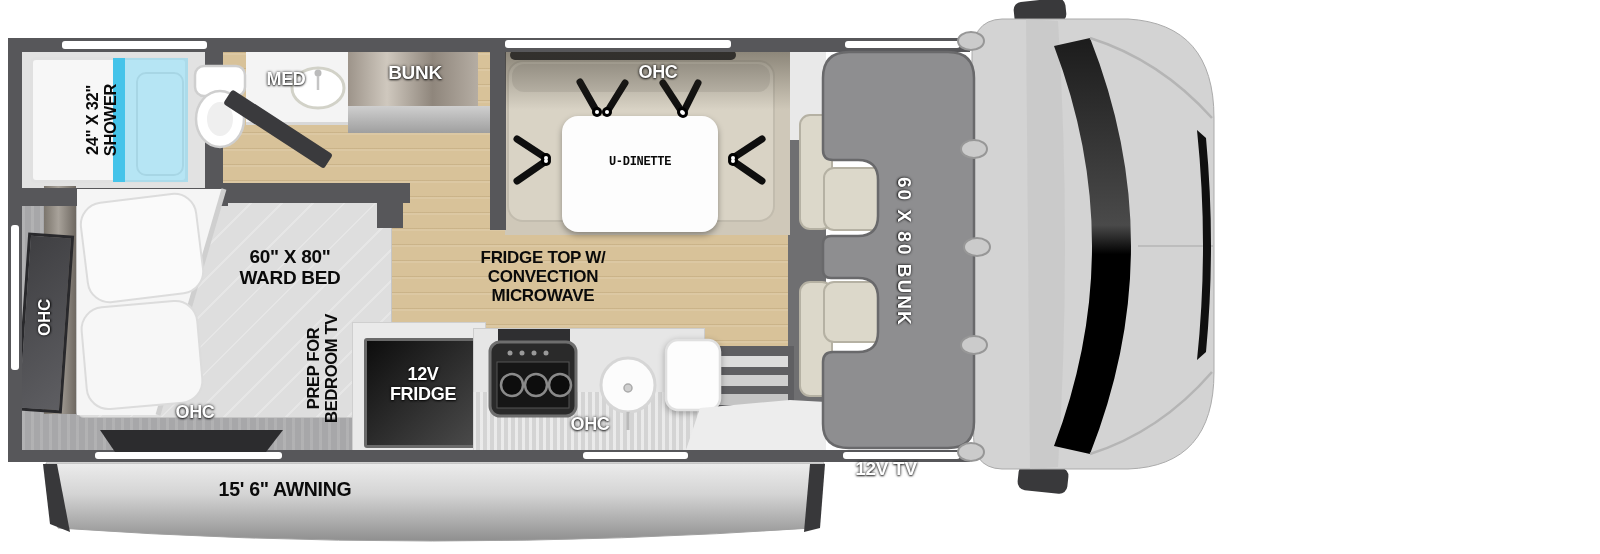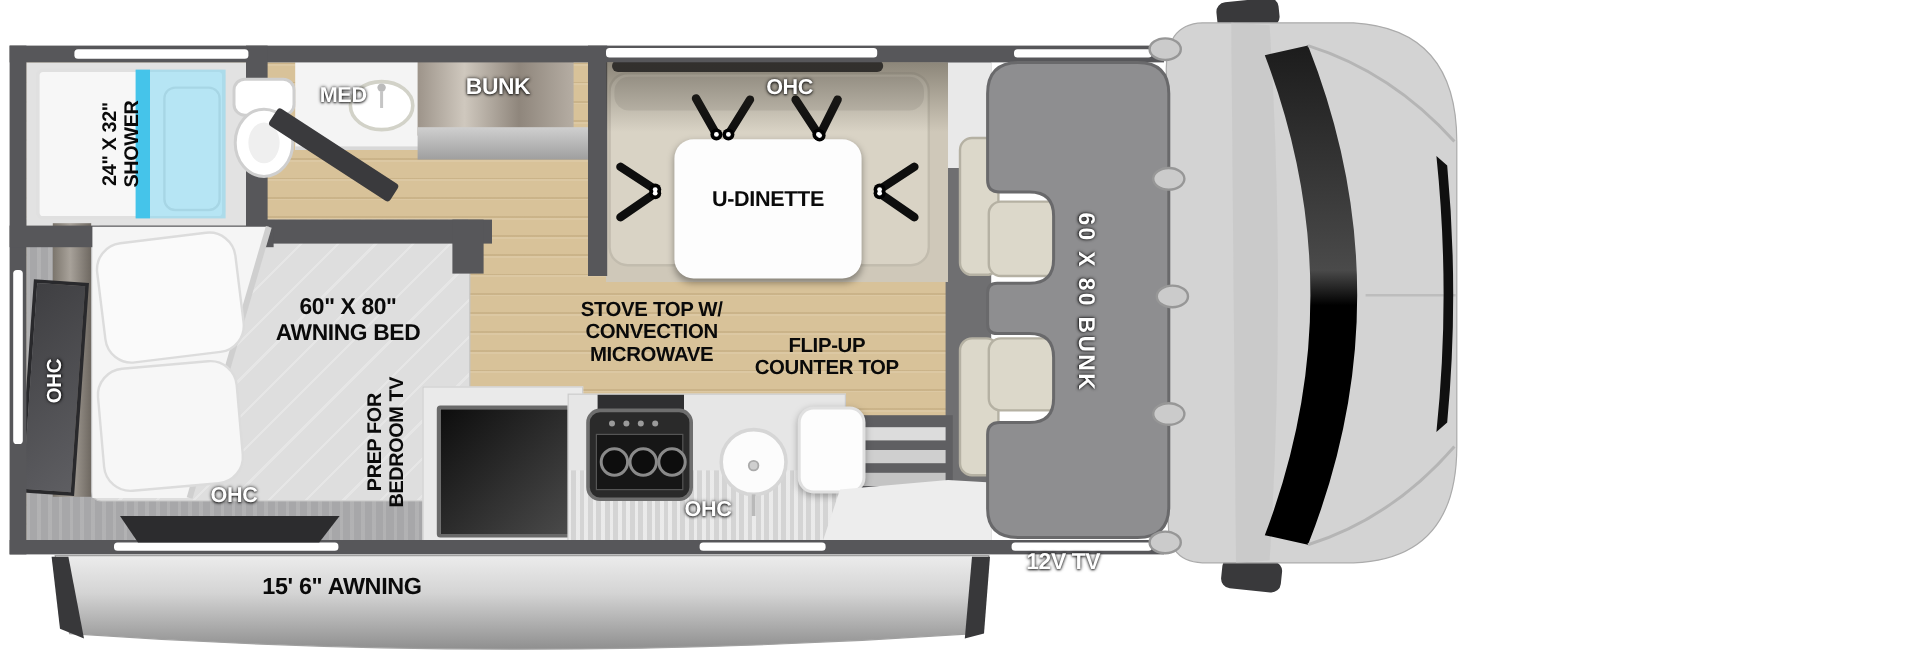--- a/index.html
+++ b/index.html
@@ -207,41 +207,41 @@
     </g>
   </svg>
 
   <div class="lbl blbl rot" style="left:40px;top:98px;width:130px;height:44px;font-size:16.5px;">
     <div>24" X 32"</div>
     <div>SHOWER</div>
   </div>
   <div class="lbl wlbl" style="left:250px;top:42px;width:72px;font-size:18px;margin-top:27px;">MED</div>
   <div class="lbl wlbl" style="left:372px;top:62px;width:86px;font-size:19px;">BUNK</div>
   <div class="lbl wlbl" style="left:628px;top:62px;width:60px;font-size:18px;">OHC</div>
-  <div class="lbl blbl" style="left:572px;top:156px;width:136px;font-size:18px;">U-DINETTE</div>
+  <div class="lbl blbl" style="left:572px;top:156px;width:136px;font-size:12px;font-family:Liberation Mono, monospace;">U-DINETTE</div>
 
   <div class="lbl blbl" style="left:212px;top:246px;width:156px;font-size:19px;">
     <div>60" X 80"</div>
-    <div>AWNING BED</div>
+    <div>WARD BED</div>
   </div>
   <div class="lbl wlbl rot" style="left:-10px;top:308px;width:110px;font-size:17px;">OHC</div>
   <div class="lbl wlbl" style="left:152px;top:402px;width:86px;font-size:18px;">OHC</div>
   <div class="lbl blbl rot" style="left:247px;top:350px;width:150px;font-size:16.5px;">
     <div>PREP FOR</div>
     <div>BEDROOM TV</div>
   </div>
 
+  <div class="lbl wlbl" style="left:376px;top:364px;width:94px;font-size:18px;">
+    <div>12V</div>
+    <div>FRIDGE</div>
+  </div>
   <div class="lbl blbl" style="left:458px;top:248px;width:170px;font-size:17px;">
-    <div>STOVE TOP W/</div>
+    <div>FRIDGE TOP W/</div>
     <div>CONVECTION</div>
     <div>MICROWAVE</div>
-  </div>
-  <div class="lbl blbl" style="left:606px;top:278px;width:166px;font-size:17px;">
-    <div>FLIP-UP</div>
-    <div>COUNTER TOP</div>
   </div>
   <div class="lbl wlbl" style="left:556px;top:414px;width:68px;font-size:18px;">OHC</div>
 
   <div class="lbl wlbl" style="left:886px;top:142px;width:36px;height:220px;font-size:19px;writing-mode:vertical-rl;letter-spacing:2px;line-height:36px;">60 X 80 BUNK</div>
   <div class="lbl wlbl" style="left:834px;top:416px;width:104px;font-size:19px;margin-top:42px;">12V TV</div>
   <div class="lbl blbl" style="left:195px;top:479px;width:180px;font-size:19.5px;">15' 6" AWNING</div>
 
 </div>
 
 </body></html>

